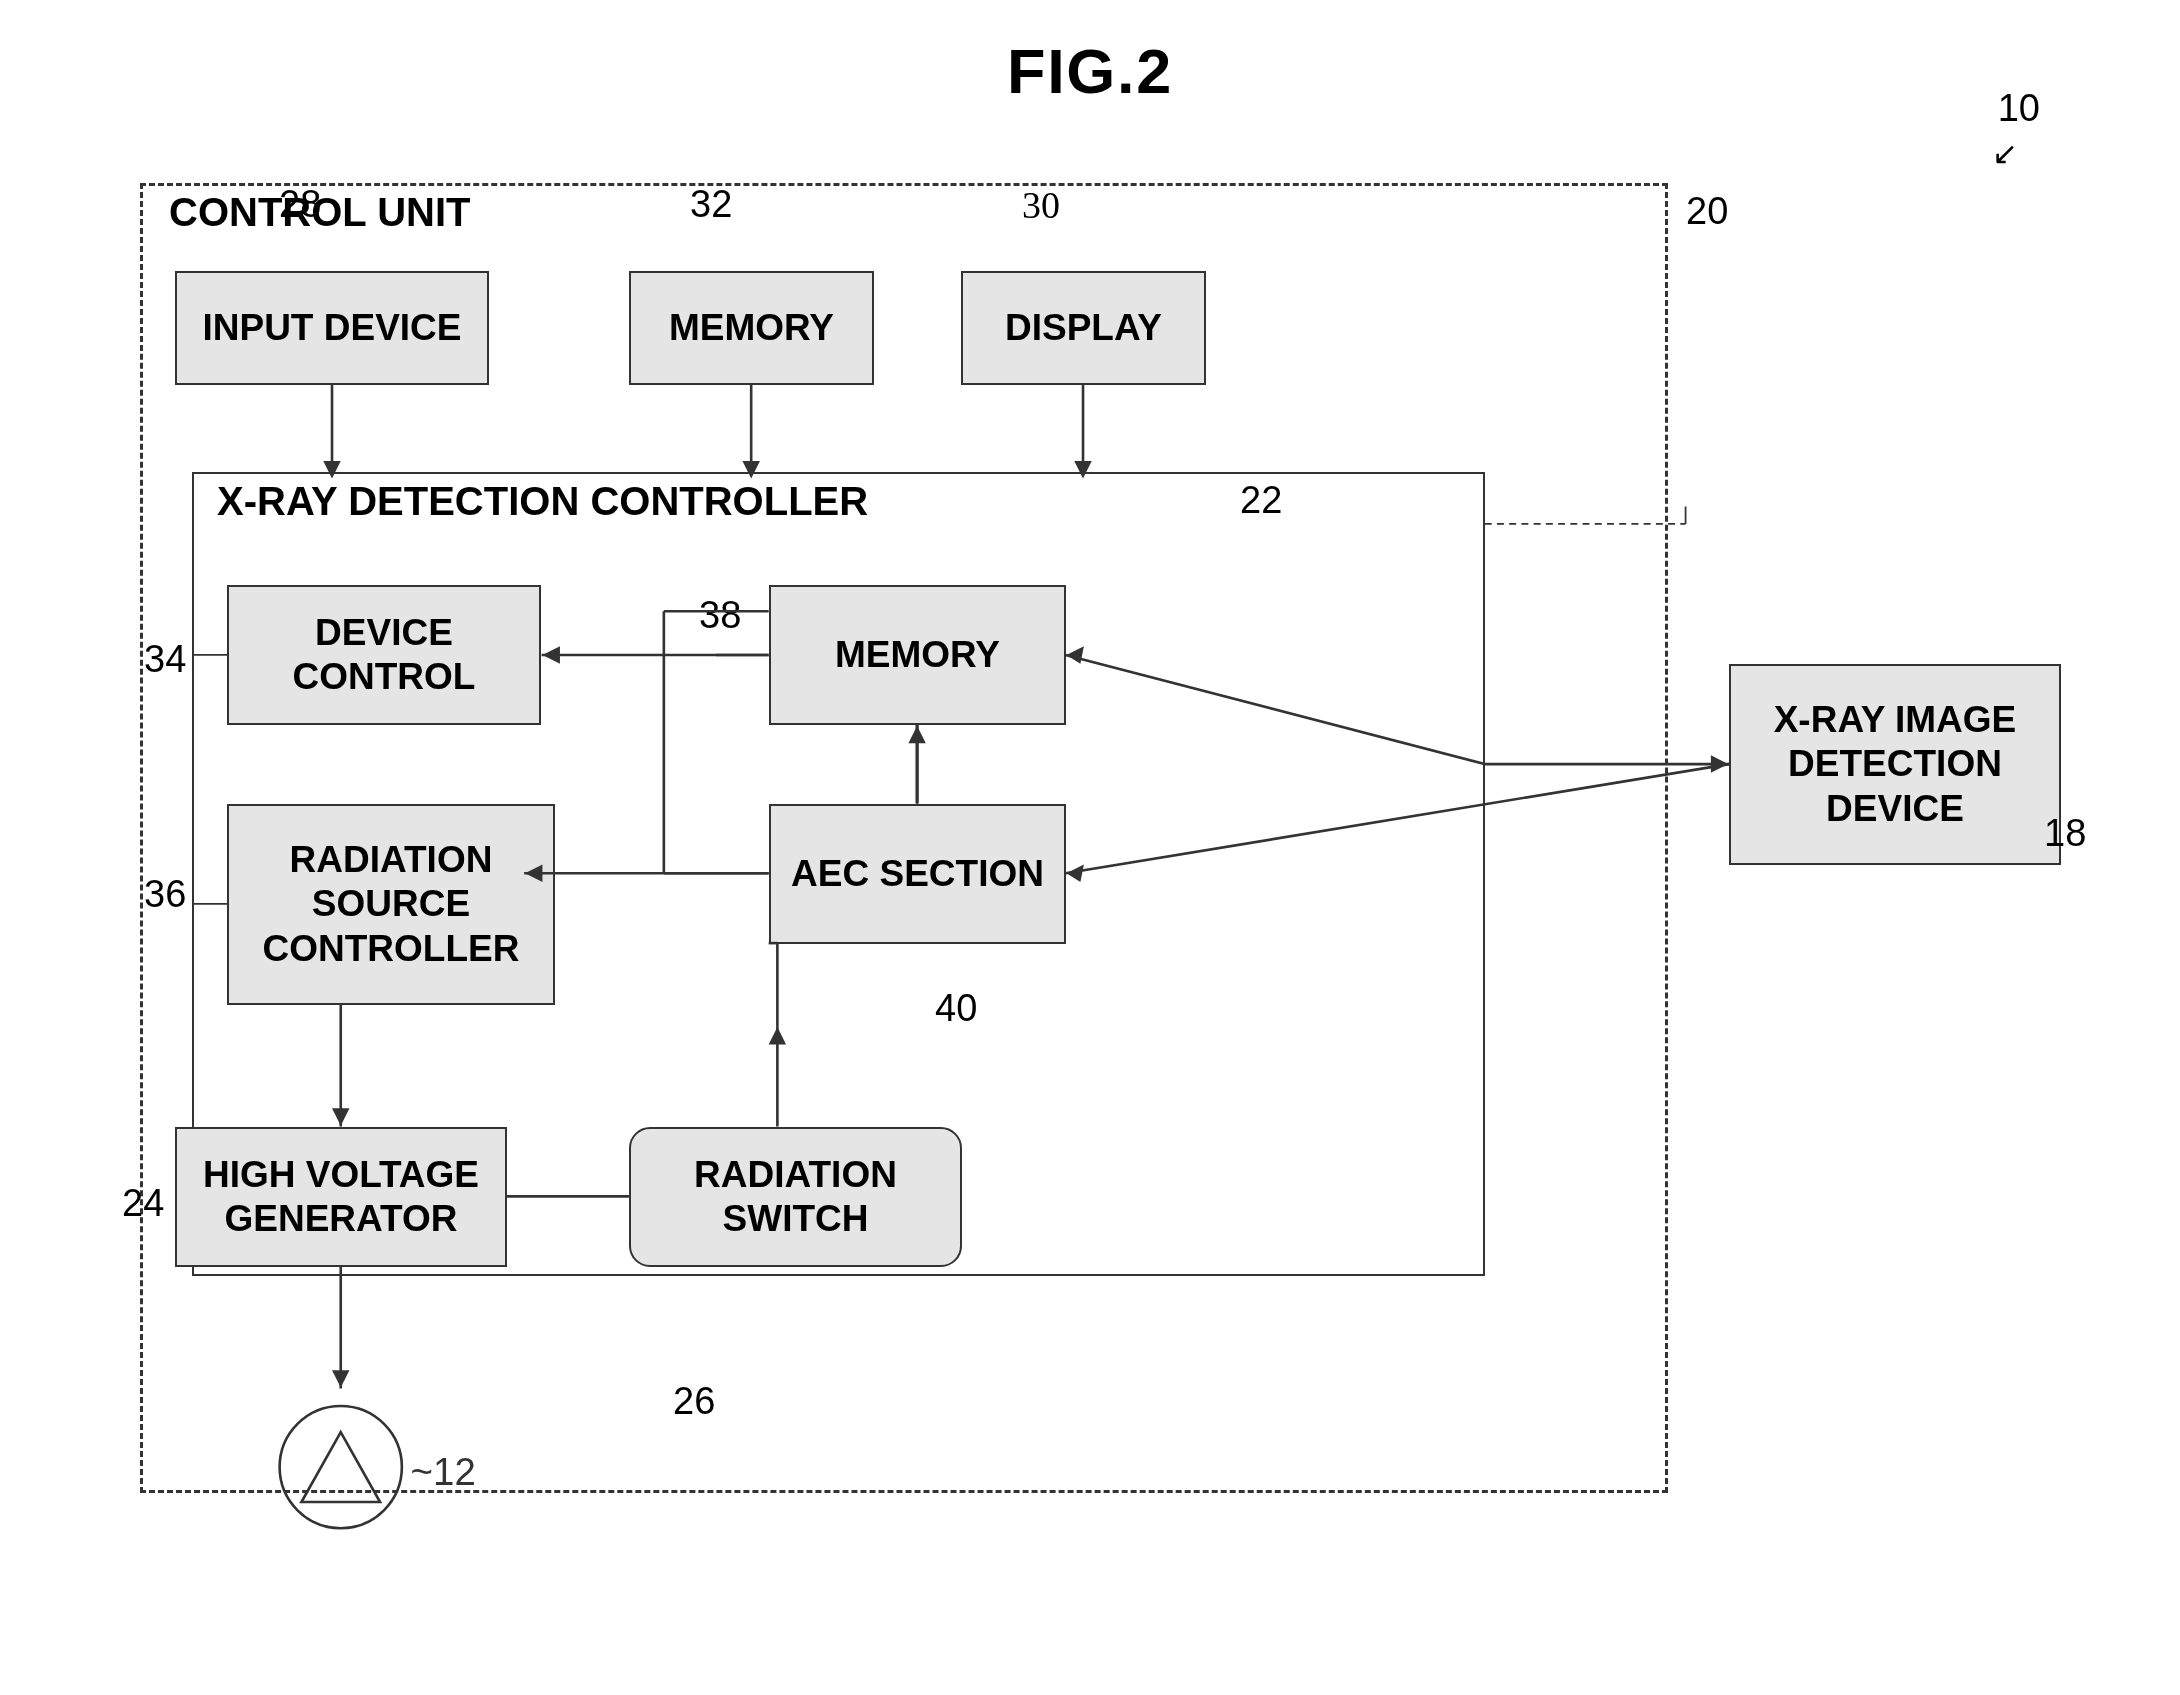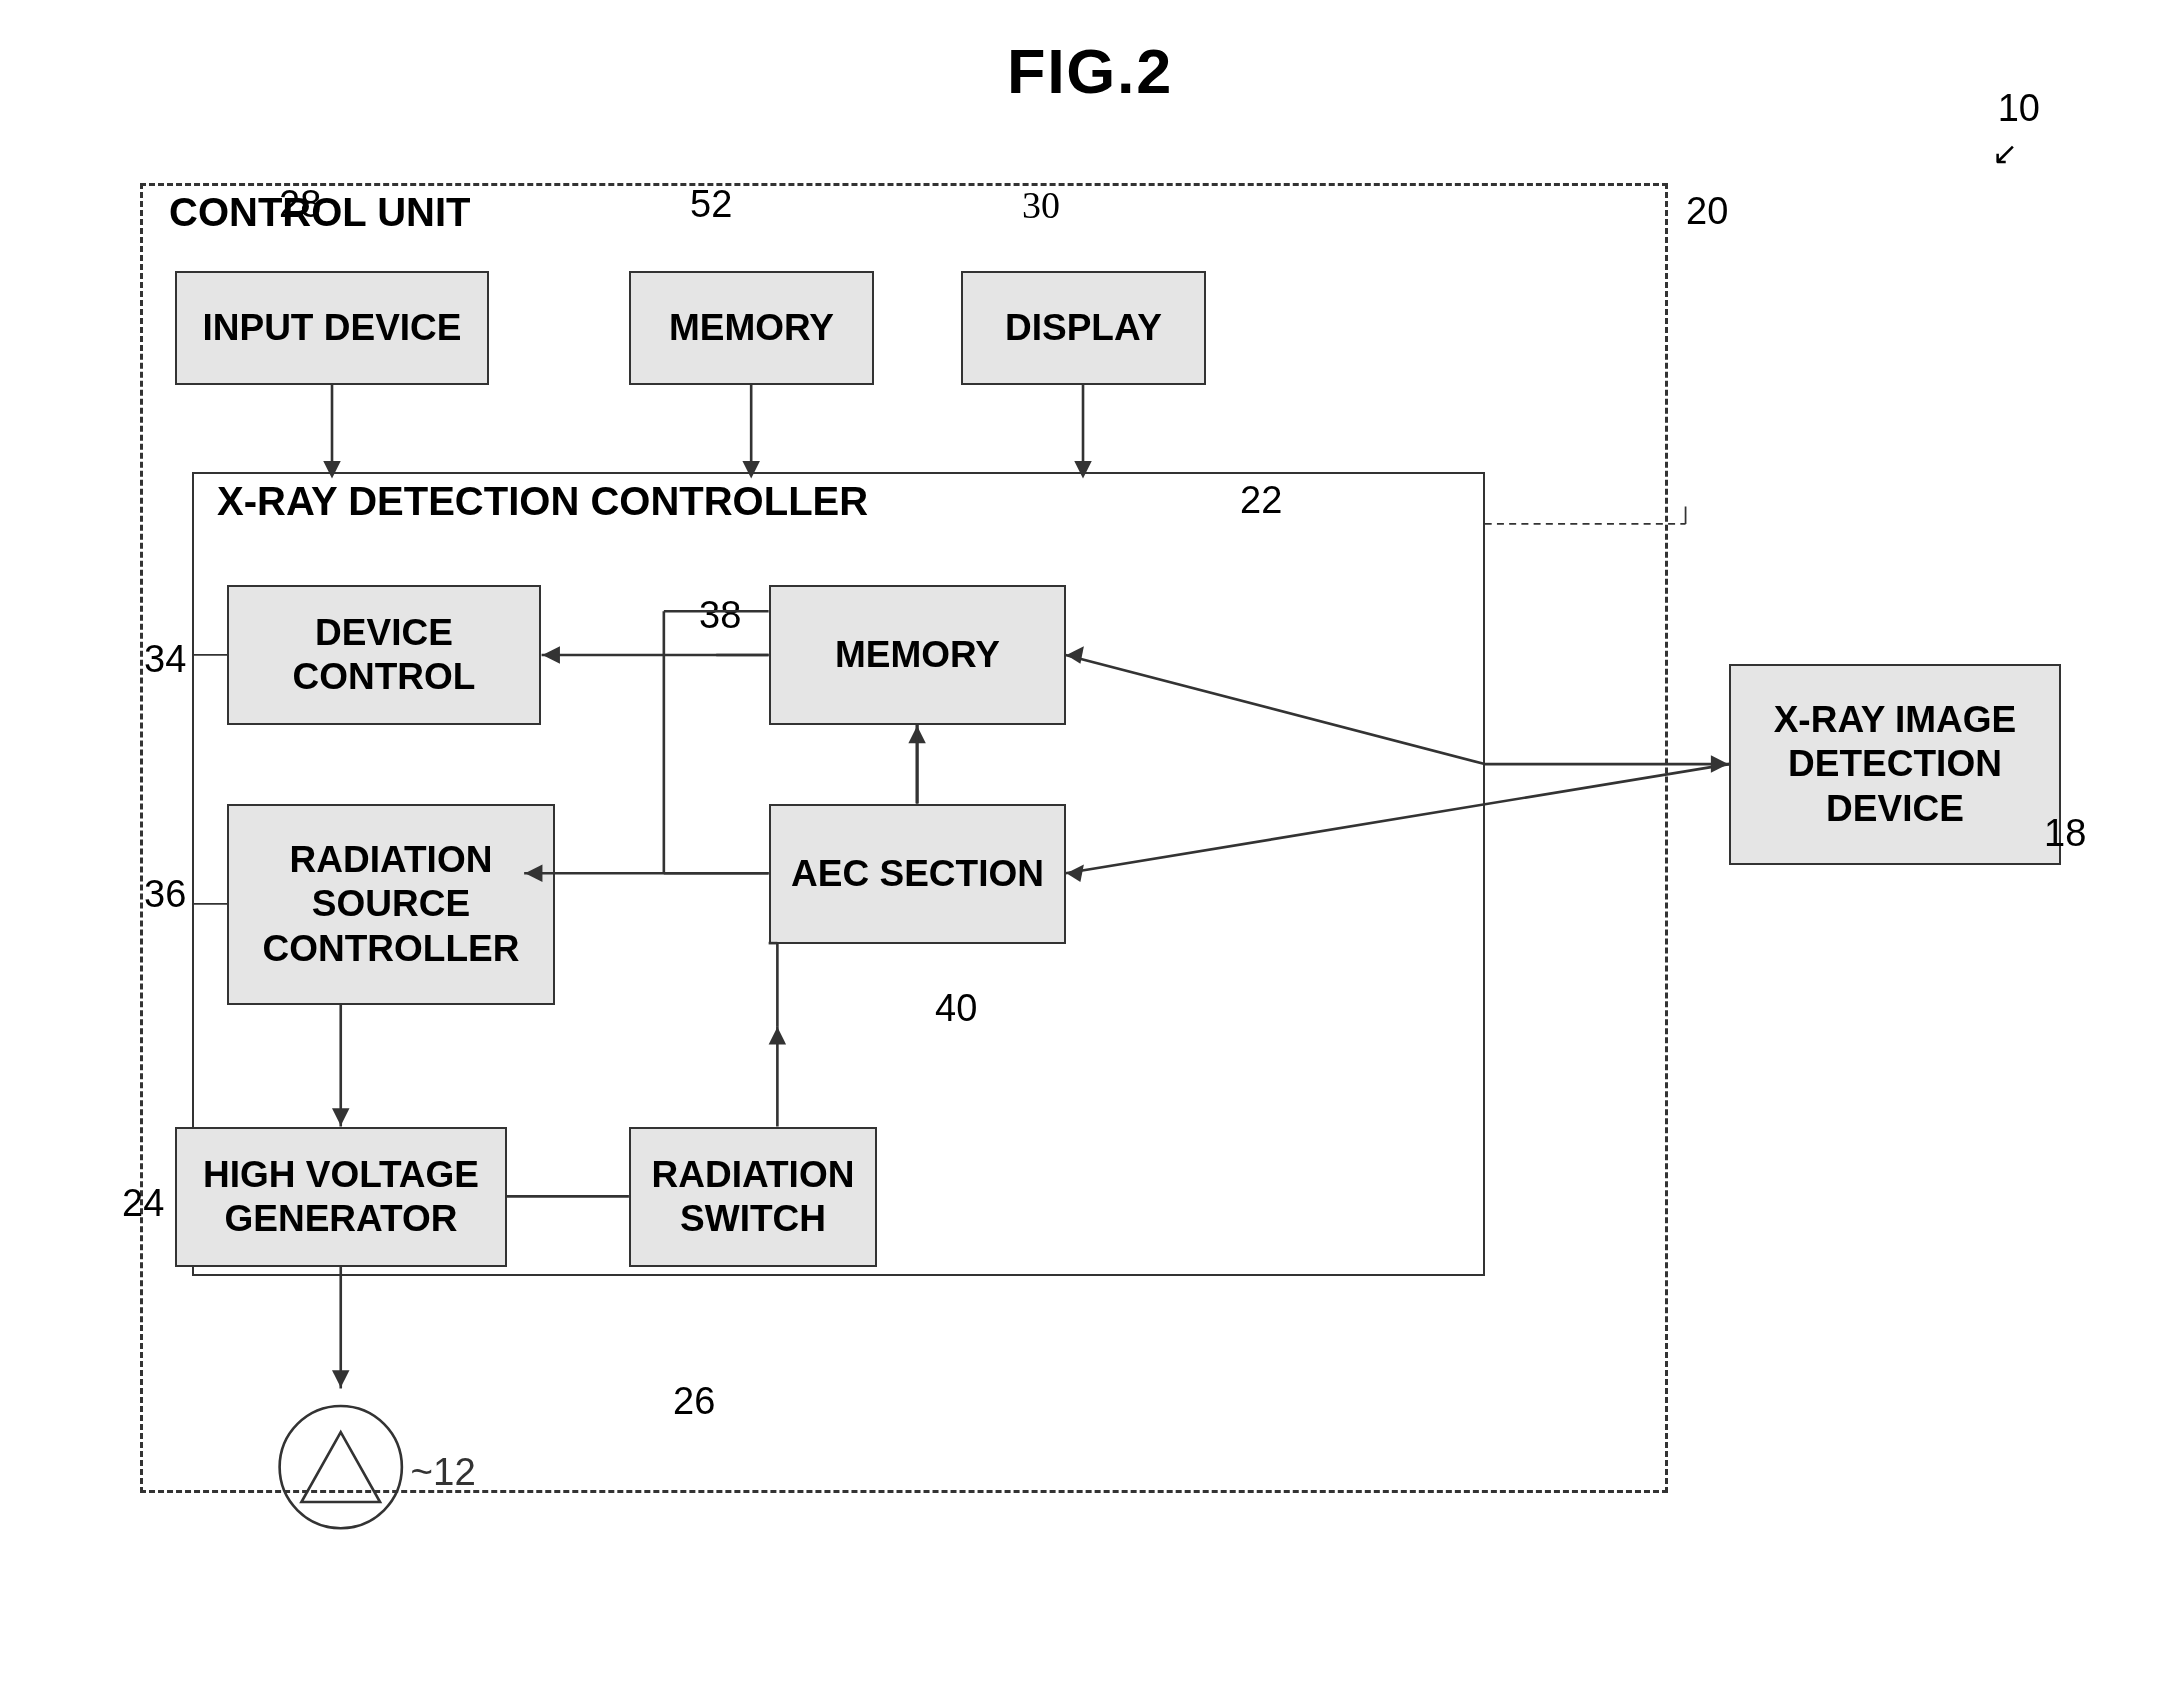--- a/index.html
+++ b/index.html
@@ -219,22 +219,23 @@
       left: 122px;
       font-size: 38px;
       margin-top: 20px;
     }
 
     
     .rad-switch {
       position: absolute;
       top: 1127px;
       left: 629px;
-      width: 248px;
-      height: 140px;
+      width: 333px;
+      height: 140px;
+      border-radius: 21px;
     }
 
     .ref-26 {
       position: absolute;
       top: 1380px;
       left: 673px;
       font-size: 38px;
     }
 
     
@@ -270,21 +271,21 @@
   <div class="fig-title">FIG.2</div>
 
   <div class="ref-10">10</div>
   <div class="ref-10-arrow">↙</div>
 
   <div class="outer-dashed"></div>
   <div class="control-unit-label">CONTROL UNIT</div>
   <div class="ref-20">20</div>
 
   <div class="ref-28">28</div>
-  <div class="ref-32">52</div>
+  <div class="ref-32">32</div>
   <div class="ref-30">30</div>
 
   <div class="box input-device">INPUT DEVICE</div>
 
   <div class="box memory-top">MEMORY</div>
 
   <div class="box display-box">DISPLAY</div>
 
   <div class="xray-detection"></div>
   <div class="xray-detection-label">X-RAY DETECTION CONTROLLER</div>

